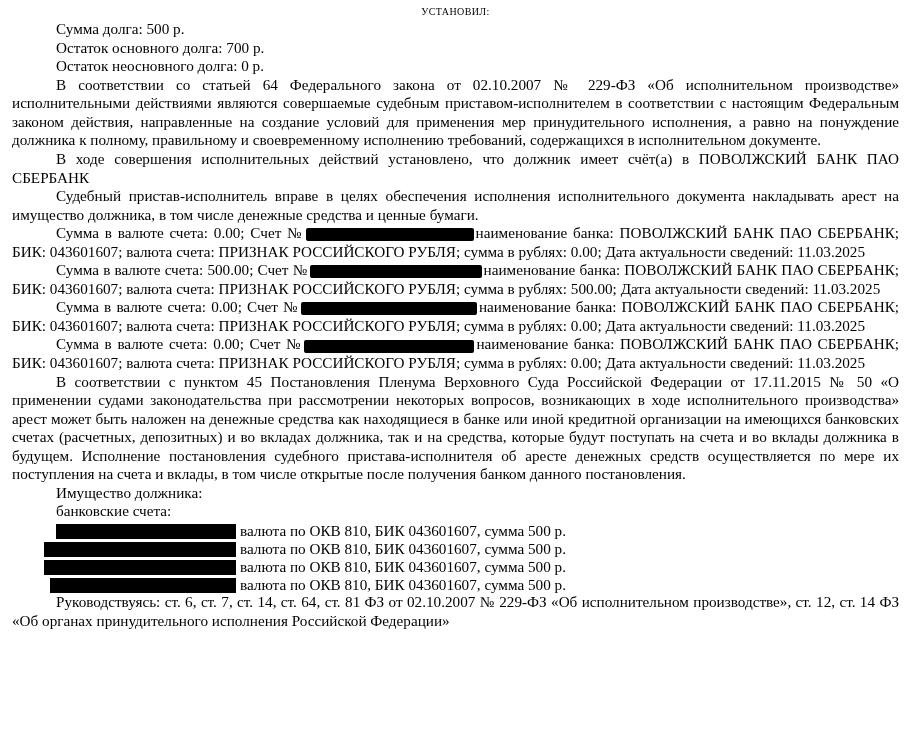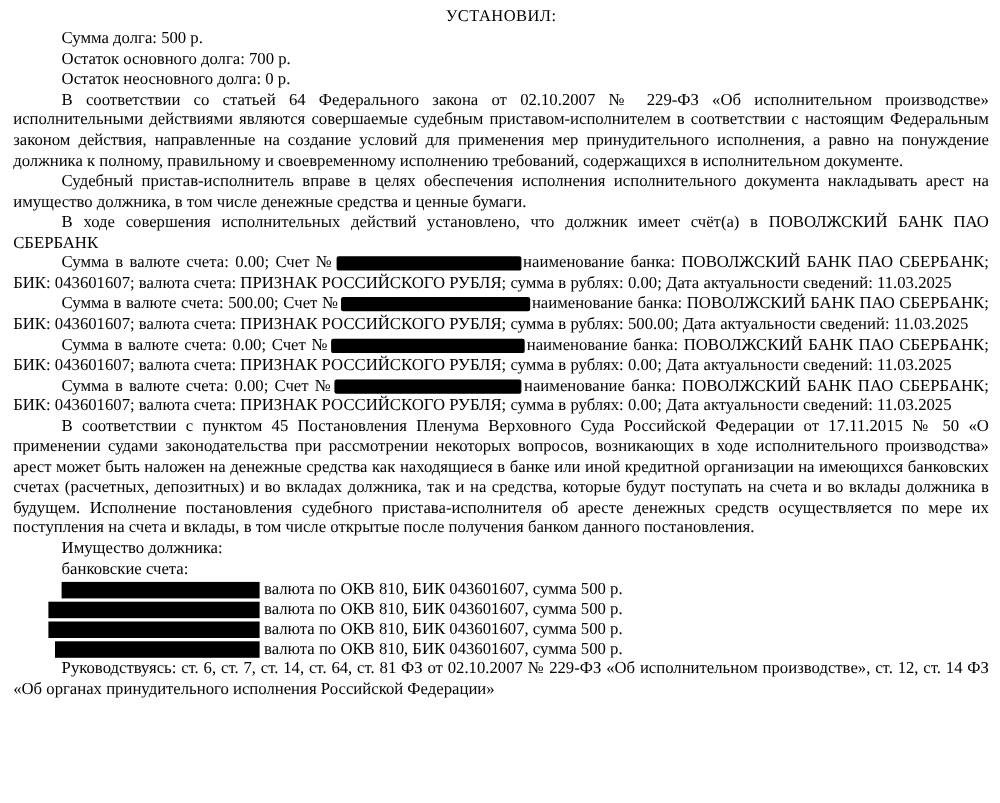--- a/index.html
+++ b/index.html
@@ -18,21 +18,21 @@
   }
   .page {
     position: relative;
     width: 909px;
     height: 730px;
     padding: 6px 10px 0 12px;
     box-sizing: border-box;
   }
   .doc-title {
     text-align: center;
-    font-size: 15px;
+    font-size: 10px;
     letter-spacing: 0.4px;
     margin: 0 0 2px 0;
   }
   p.para {
     margin: 0;
     text-align: justify;
     text-justify: inter-word;
     text-indent: 44px;
   }
   .line {
@@ -89,23 +89,23 @@
 
   <div class="doc-title">УСТАНОВИЛ:</div>
 
 
   <div class="line">Сумма долга: 500 р.</div>
   <div class="line">Остаток основного долга: 700 р.</div>
   <div class="line">Остаток неосновного долга: 0 р.</div>
 
   <p class="para">В соответствии со статьей 64 Федерального закона от 02.10.2007 № 229-ФЗ «Об исполнительном производстве» исполнительными действиями являются совершаемые судебным приставом-исполнителем в соответствии с настоящим Федеральным законом действия, направленные на создание условий для применения мер принудительного исполнения, а равно на понуждение должника к полному, правильному и своевременному исполнению требований, содержащихся в исполнительном документе.</p>
 
+  <p class="para">В ходе совершения исполнительных действий установлено, что должник имеет счёт(а) в ПОВОЛЖСКИЙ БАНК ПАО СБЕРБАНК</p>
+
   <p class="para">Судебный пристав-исполнитель вправе в целях обеспечения исполнения исполнительного документа накладывать арест на имущество должника, в том числе денежные средства и ценные бумаги.</p>
-
-  <p class="para">В ходе совершения исполнительных действий установлено, что должник имеет счёт(а) в ПОВОЛЖСКИЙ БАНК ПАО СБЕРБАНК</p>
 
   <div class="acct-block">
     <span>Сумма в валюте счета: 0.00; Счет №</span><span class="redact r1"></span><span>наименование банка: ПОВОЛЖСКИЙ БАНК ПАО СБЕРБАНК; БИК: 043601607; валюта счета: ПРИЗНАК РОССИЙСКОГО РУБЛЯ; сумма в рублях: 0.00; Дата актуальности сведений: 11.03.2025</span>
   </div>
 
   <div class="acct-block">
     <span>Сумма в валюте счета: 500.00; Счет №</span><span class="redact r2"></span><span>наименование банка: ПОВОЛЖСКИЙ БАНК ПАО СБЕРБАНК; БИК: 043601607; валюта счета: ПРИЗНАК РОССИЙСКОГО РУБЛЯ; сумма в рублях: 500.00; Дата актуальности сведений: 11.03.2025</span>
   </div>
 
   <div class="acct-block">

